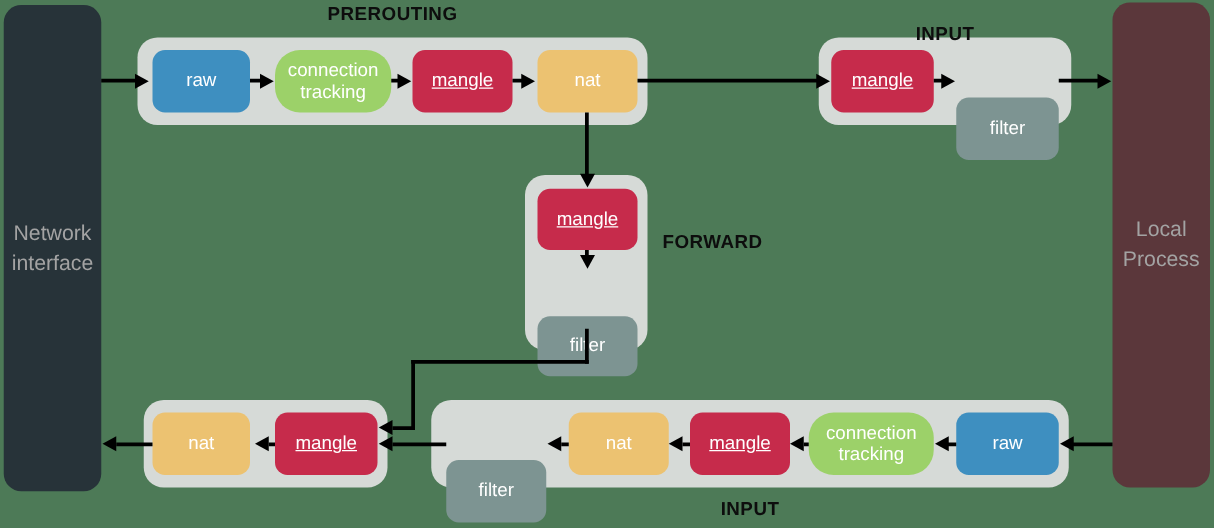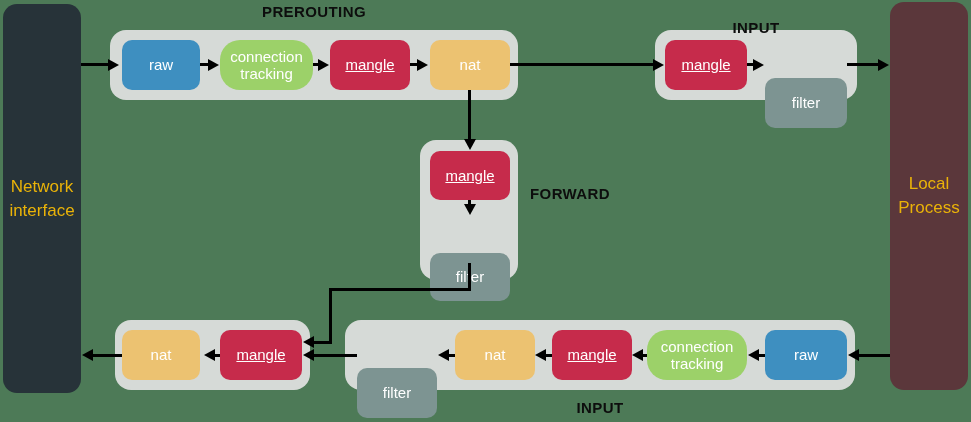--- a/index.html
+++ b/index.html
@@ -15,21 +15,21 @@
     --arrow:#000000;
   }
   html,body{margin:0;padding:0;}
   body{font-family:"Liberation Sans","DejaVu Sans",sans-serif;background:var(--background);}
   #stage{
     position:relative;width:971px;height:422px;overflow:hidden;
     background:var(--background);
   }
   
   .endpoint{
-    position:absolute;border-radius:14px;color:#eab308;
+    position:absolute;border-radius:14px;color:#a3a3a3;
     display:flex;align-items:center;justify-content:center;text-align:center;
     font-size:17px;line-height:1.4;padding:0 6px;box-sizing:border-box;
   }
   #net-iface{left:3px;top:4px;width:78px;height:389px;background:var(--network-interface);}
   #local-proc{left:890px;top:2px;width:78px;height:388px;background:var(--local-process);}
   
   .chain{position:absolute;background:var(--chain-container);border-radius:16px;}
   #chain-prerouting{left:110px;top:30px;width:408px;height:70px;}
   #chain-input{left:655px;top:30px;width:202px;height:70px;}
   #chain-forward{left:420px;top:140px;width:98px;height:140px;}

